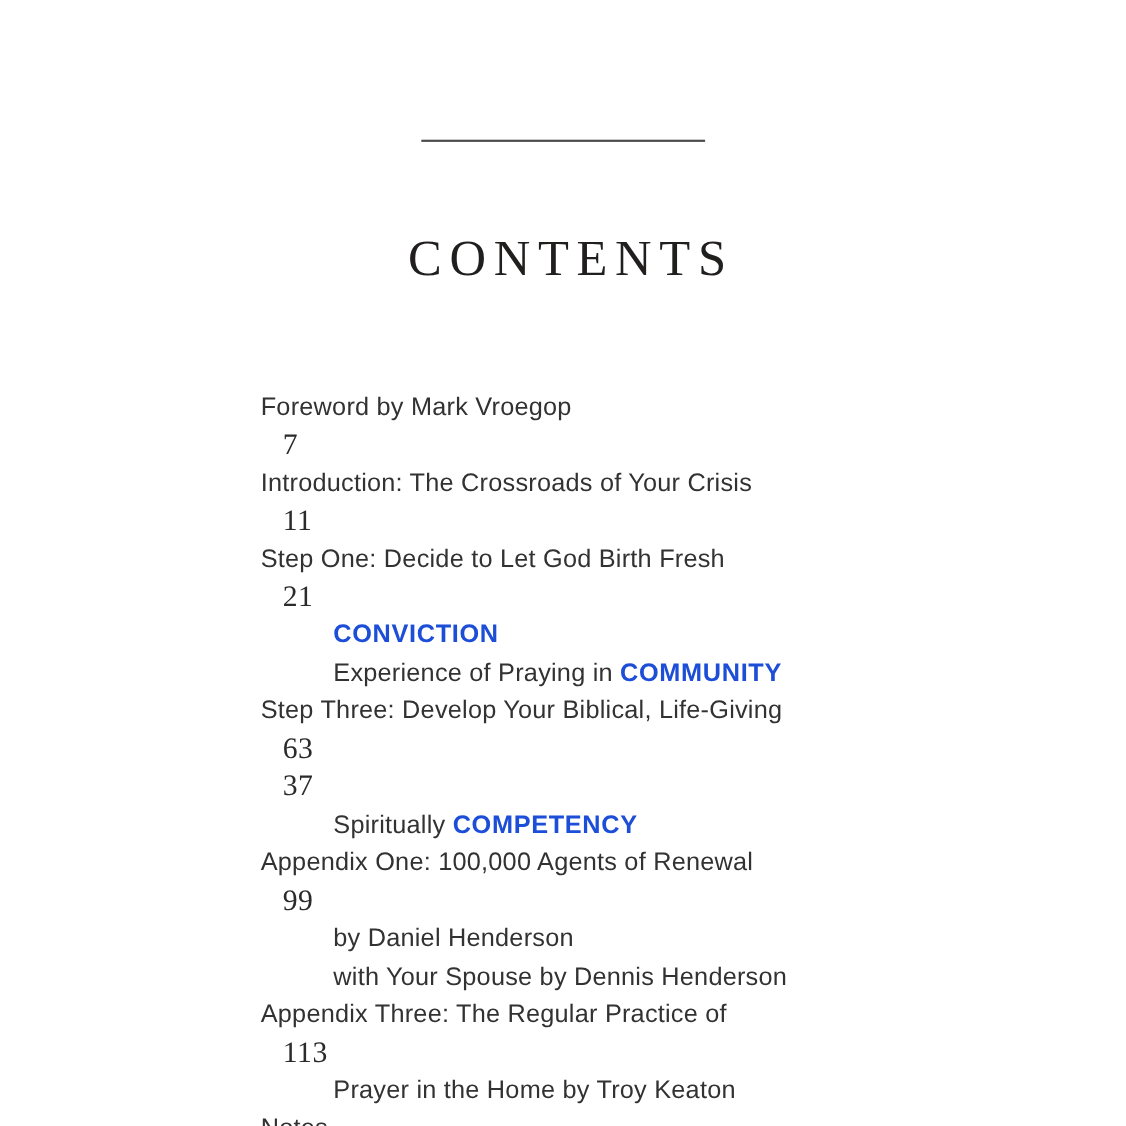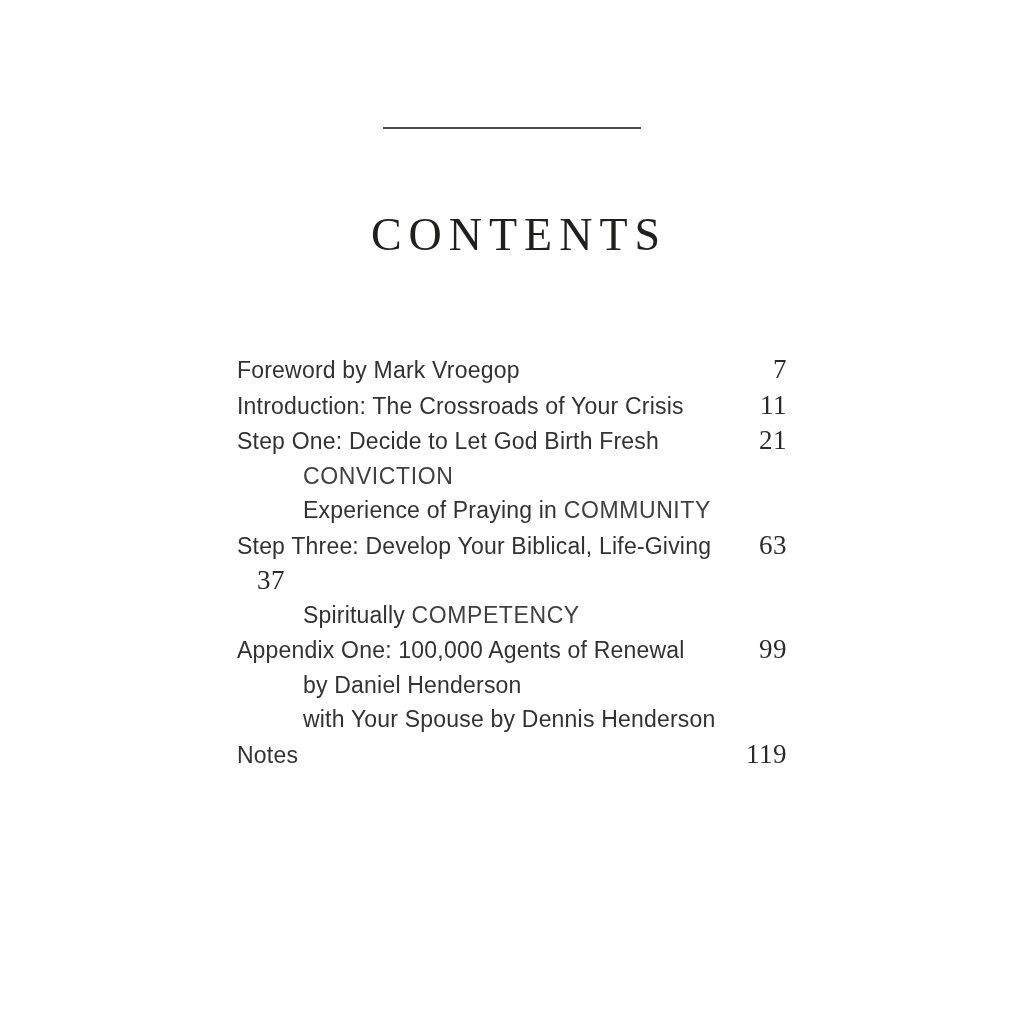--- a/index.html
+++ b/index.html
@@ -50,33 +50,34 @@
     left: 237px;
     width: 550px;
     color: #323232;
     font-size: 23px;
     font-weight: 300;
     letter-spacing: 0.2px;
     line-height: 34.5px;
   }
   .line {
     white-space: nowrap;
+    flex-direction: column;
   }
   .line.first {
     display: flex;
     justify-content: space-between;
     align-items: baseline;
   }
   .line.cont {
     padding-left: 66px;
   }
   .seg-b {
-    font-weight: 400;
+    font-weight: 700;
     letter-spacing: 0.6px;
-    color: #404040;
+    color: #1d4ed8;
   }
   .page-num {
     font-family: "Liberation Serif", serif;
     font-size: 27px;
     font-weight: 400;
     letter-spacing: 0.5px;
     color: #2b2b2b;
     text-align: right;
     flex: 0 0 auto;
     padding-left: 20px;
@@ -128,18 +129,25 @@
           <span class="text"><span class="seg">Appendix One: 100,000 Agents of Renewal</span></span>
           <span class="page-num">99</span>
         </div>
         <div class="line cont"><span class="text"><span class="seg">by Daniel Henderson</span></span></div>
       </div>
       <div class="entry">
         <div class="line cont"><span class="text"><span class="seg">with Your Spouse by Dennis Henderson</span></span></div>
       </div>
       <div class="entry">
         <div class="line first">
+          <span class="text"><span class="seg">Appendix Three: The Regular Practice of</span></span>
+          <span class="page-num">113</span>
+        </div>
+        <div class="line cont"><span class="text"><span class="seg">Prayer in the Home by Troy Keaton</span></span></div>
+      </div>
+      <div class="entry">
+        <div class="line first">
           <span class="text"><span class="seg">Notes</span></span>
           <span class="page-num">119</span>
         </div>
       </div>
     </div>
 </div>
 
 </body></html>

